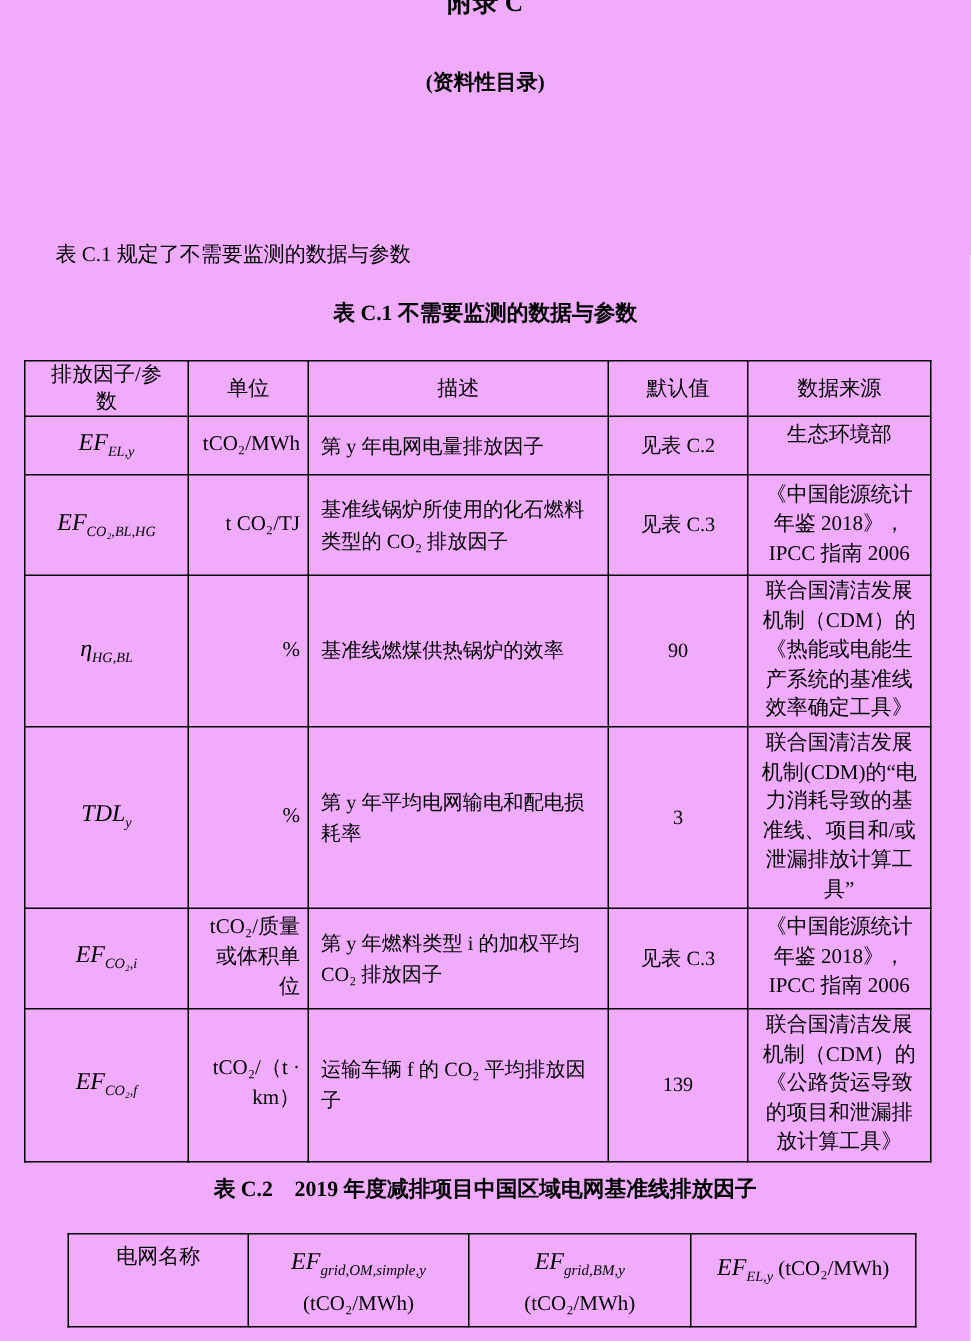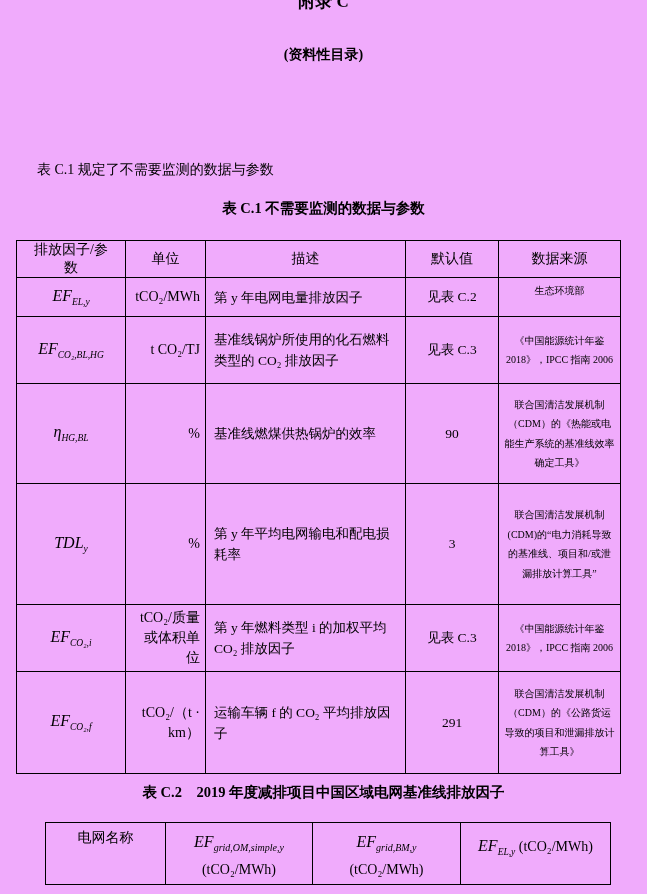--- a/index.html
+++ b/index.html
@@ -40,21 +40,21 @@
   #t1 tbody tr:nth-child(2) { height:67px; }
   #t1 tbody tr:nth-child(3) { height:100px; }
   #t1 tbody tr:nth-child(4) { height:121px; }
   #t1 tbody tr:nth-child(5) { height:67px; }
   #t1 tbody tr:nth-child(6) { height:102px; }
   .cell-param { text-align:center; font-size:16px; font-style:italic; }
   .cell-param sub { font-size:9.5px; }
   .cell-unit  { text-align:right; font-size:14px; line-height:20px; padding:0 5px; }
   .cell-desc  { text-align:left;   font-size:13.5px; line-height:21px; padding:2px 8px; }
   .cell-default { text-align:center; font-size:13.5px; }
-  .cell-source  { text-align:center; font-size:10px; line-height:19.5px; padding:1px 5px; }
+  .cell-source  { text-align:center; font-size:14px; line-height:19.5px; padding:1px 5px; }
   #t1 tbody tr:nth-child(1) .cell-source { vertical-align:top; padding-top:3px; }
 
   
   #t2 { position:absolute; left:45px; top:822px; width:565px; }
   #t2 tr { height:62px; }
   #t2 td { vertical-align:top; text-align:center; font-size:14px; }
   .t2-name { padding-top:6px; }
   .t2-formula { margin-top:9px; font-size:16px; font-style:italic; }
   .t2-formula sub { font-size:10px; }
   .t2-unit { margin-top:9px; font-size:14px; font-style:normal; }
@@ -127,21 +127,21 @@
           <td class="cell-param"><span>EF</span><sub>CO₂,i</sub></td>
           <td class="cell-unit">tCO₂/质量或体积单位</td>
           <td class="cell-desc">第 y 年燃料类型 i 的加权平均 CO₂ 排放因子</td>
           <td class="cell-default">见表 C.3</td>
           <td class="cell-source">《中国能源统计年鉴 2018》，IPCC 指南 2006</td>
         </tr>
         <tr>
           <td class="cell-param"><span>EF</span><sub>CO₂,f</sub></td>
           <td class="cell-unit">tCO₂/（t · km）</td>
           <td class="cell-desc">运输车辆 f 的  CO₂ 平均排放因子</td>
-          <td class="cell-default">291</td>
+          <td class="cell-default">139</td>
           <td class="cell-source">联合国清洁发展机制（CDM）的《公路货运导致的项目和泄漏排放计算工具》</td>
         </tr>
       </tbody>
   </table>
 
   <div class="centered caption-c2">表 C.2　2019 年度减排项目中国区域电网基准线排放因子</div>
 
   <table id="t2">
     <colgroup>
       <col style="width:120px">

